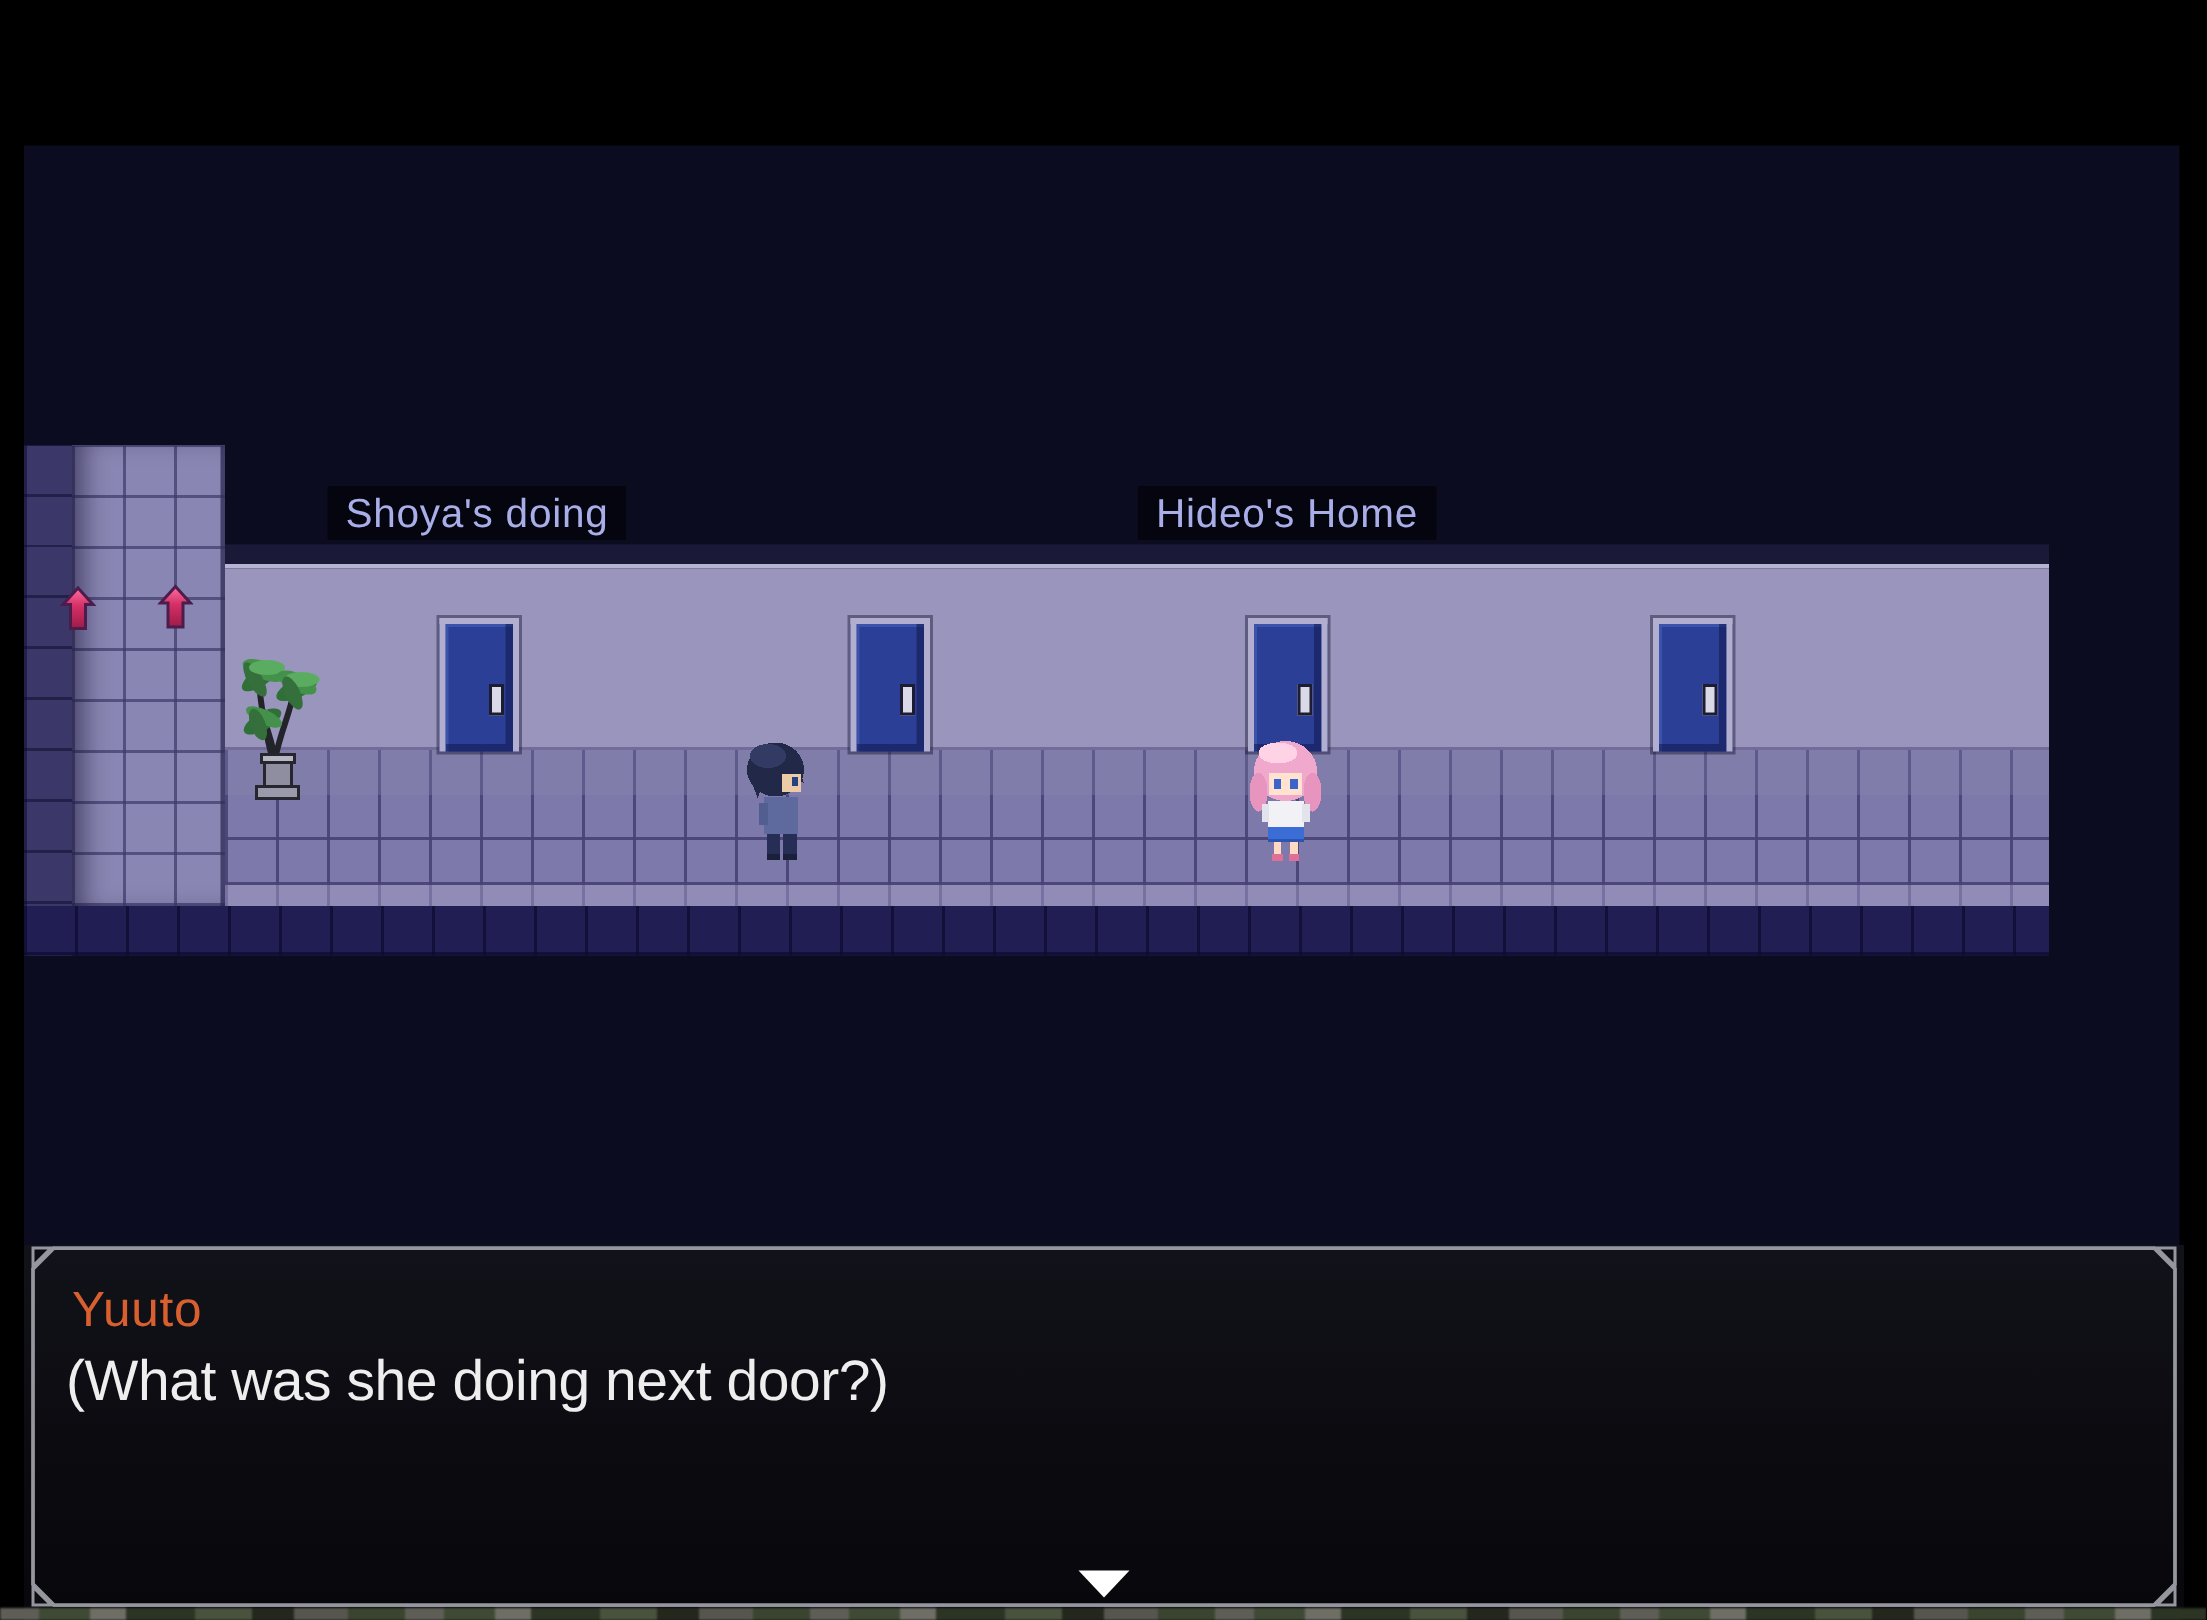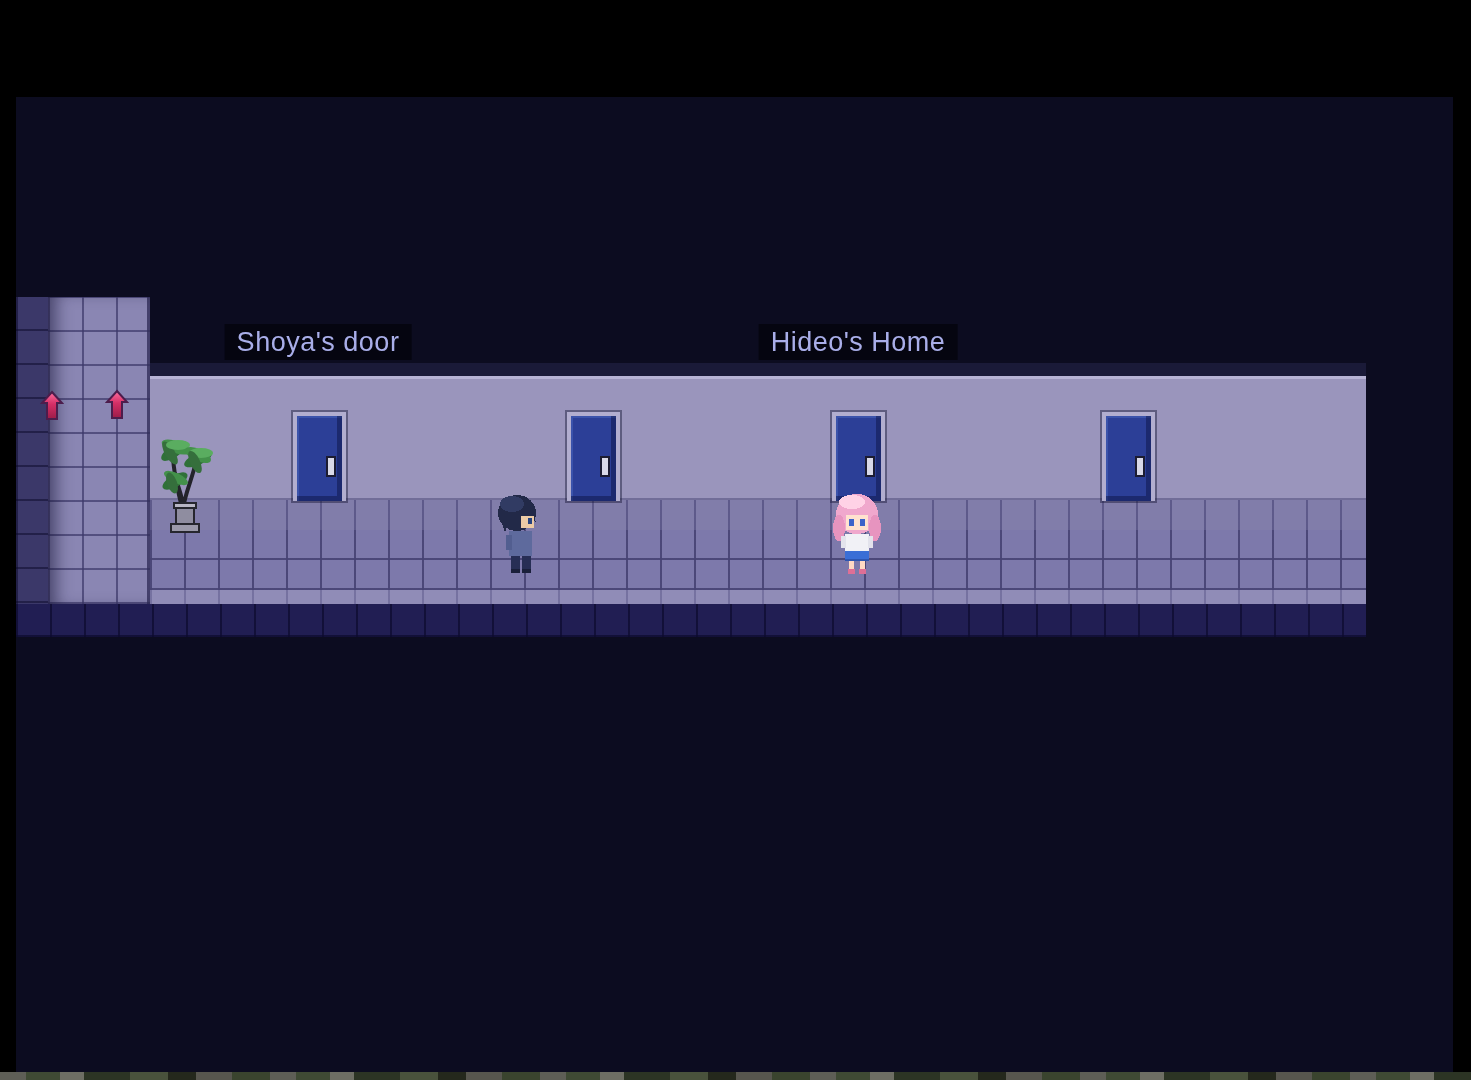--- a/index.html
+++ b/index.html
@@ -84,21 +84,21 @@
   <div class="abs door d2">
       <span class="handle"></span>
     </div>
   <div class="abs door d3">
       <span class="handle"></span>
     </div>
   <div class="abs door d4">
       <span class="handle"></span>
     </div>
 
-  <div class="abs room-label l1">Shoya's door</div>
+  <div class="abs room-label l1">Shoya's doing</div>
   <div class="abs room-label l3">Hideo's Home</div>
 
   <svg class="abs" style="left:40px;top:390px" width="24" height="32" viewBox="0 0 24 32">
     <defs>
         <linearGradient id="ag" x1="0" y1="0" x2="0" y2="1">
       <stop offset="0" stop-color="#ff6f9f"></stop>
           <stop offset=".45" stop-color="#d42f66"></stop>
           <stop offset="1" stop-color="#9c1c48"></stop>
     </linearGradient>
       </defs>
@@ -158,15 +158,29 @@
     <rect x="9" y="46" width="5" height="12" fill="#e3e3ec"></rect>
     <rect x="36" y="46" width="5" height="12" fill="#e3e3ec"></rect>
     <rect x="13" y="61" width="24" height="10" fill="#3a6ed6"></rect>
     <rect x="13" y="69" width="24" height="2" fill="#2d55b0"></rect>
     <rect x="17" y="71" width="5" height="8" fill="#ffd9c4"></rect>
     <rect x="28" y="71" width="5" height="8" fill="#ffd9c4"></rect>
     <rect x="16" y="79" width="7" height="5" fill="#de6f96"></rect>
     <rect x="27" y="79" width="7" height="5" fill="#de6f96"></rect>
   </svg>
 
+  <div class="abs dialogue">
+    <svg class="frame" width="1440" height="242" viewBox="0 0 1440 242">
+      <path d="M20 2 H1420 L1434 16 V226 L1420 240 H20 L6 226 V16 Z" fill="none" stroke="#96969e" stroke-width="2.5"></path>
+      <path d="M6 2 L18 2 L6 14 Z" fill="#0c0c12" stroke="#96969e" stroke-width="2"></path>
+      <path d="M1434 2 L1422 2 L1434 14 Z" fill="#0c0c12" stroke="#96969e" stroke-width="2"></path>
+      <path d="M6 240 L18 240 L6 228 Z" fill="#0c0c12" stroke="#96969e" stroke-width="2"></path>
+      <path d="M1434 240 L1422 240 L1434 228 Z" fill="#0c0c12" stroke="#96969e" stroke-width="2"></path>
+    </svg>
+    <div class="speaker">Yuuto</div>
+    <div class="line">(What was she doing next door?)</div>
+    <svg class="frame" style="left:702px;top:216px;position:absolute" width="36" height="20" viewBox="0 0 36 20">
+      <polygon points="1,1 35,1 18,19" fill="#ffffff"></polygon>
+    </svg>
+  </div>
 
   <div class="abs bottom-strip"></div>
 </div>
 
 </body></html>

